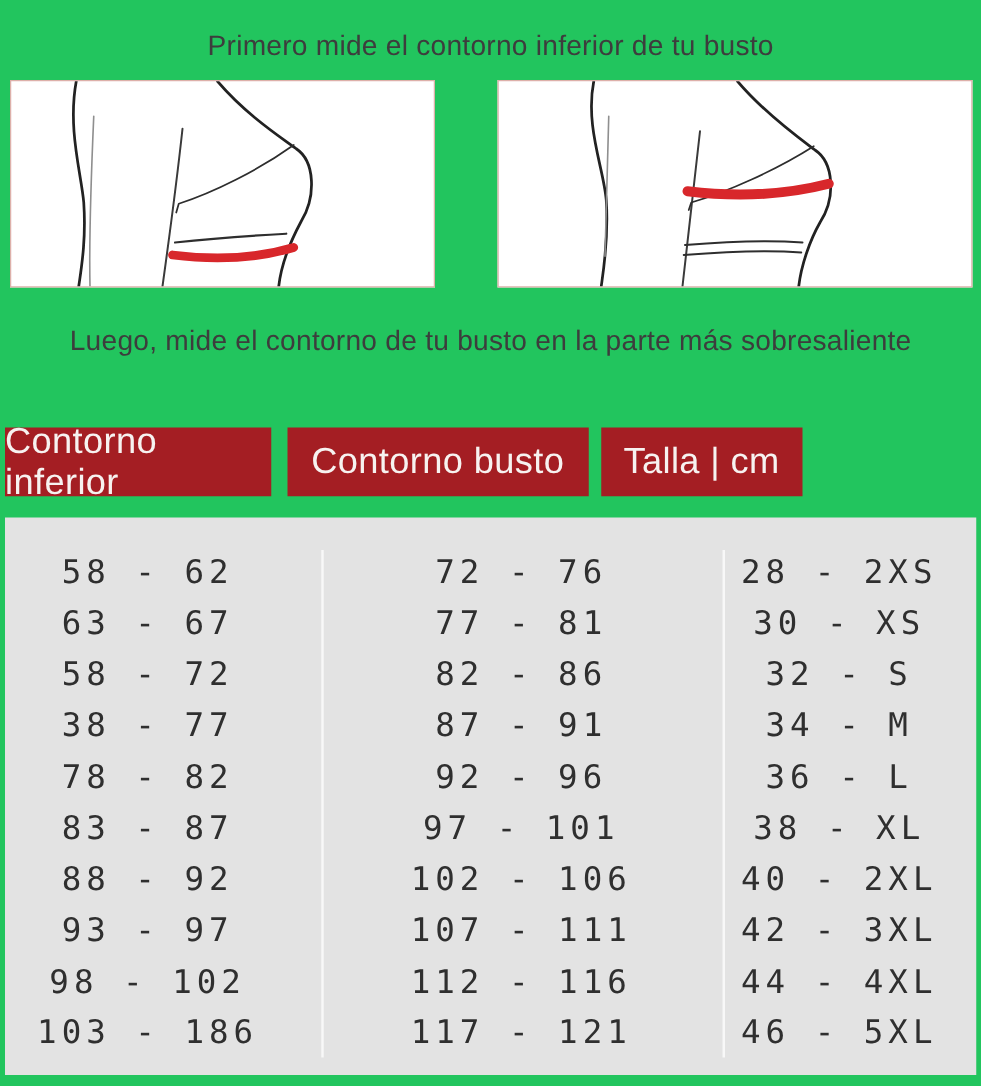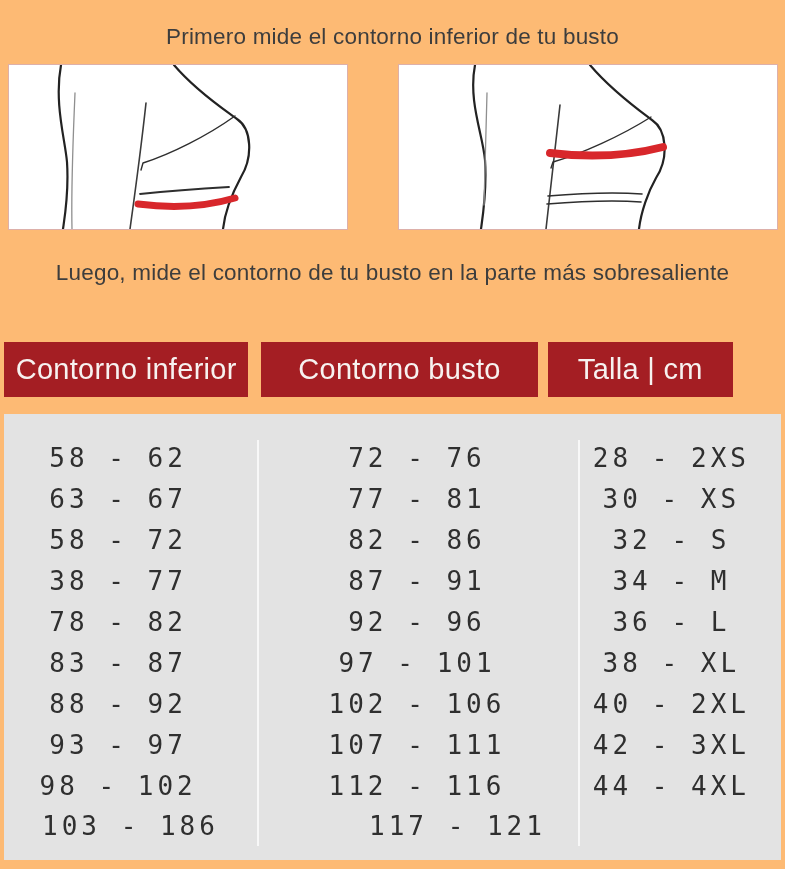--- a/index.html
+++ b/index.html
@@ -1,20 +1,20 @@
 <!DOCTYPE html>
 <html><head>
 <meta charset="utf-8">
 <style>
   html, body { margin: 0; padding: 0; background: #ffffff; }
   .page {
     position: relative;
     width: 785px;
     height: 869px;
-    background: #fdba74;
+    background: #22c55e;
     font-family: "Liberation Sans", sans-serif;
     overflow: hidden;
   }
   .instruction {
     position: absolute;
     left: 0; right: 0;
     text-align: center;
     color: #3d3d3d;
     font-size: 22.5px;
     letter-spacing: 0.2px;
@@ -30,21 +30,21 @@
     background: #ffffff;
     box-sizing: border-box;
   }
   .figbox.left  { left: 8px;   width: 340px; }
   .figbox.right { left: 398px; width: 380px; }
   .figbox svg { display: block; width: 100%; height: 100%; }
 
   .thead {
     position: absolute;
     top: 342px; left: 4px;
-    width: 729px; height: 55px;
+    width: 638px; height: 55px;
     display: flex;
   }
   .th {
     background: #a41e23;
     color: #f7f2f0;
     font-size: 29px;
     letter-spacing: 0.3px;
     display: flex;
     align-items: center;
     justify-content: center;
@@ -177,16 +177,17 @@
     <div class="cell c3">42 - 3XL</div>
   </div>
       <div class="trow">
     <div class="cell c1">98 - 102</div>
     <div class="cell c2">112 - 116</div>
     <div class="cell c3">44 - 4XL</div>
   </div>
       <div class="trow">
     <div class="cell c1">103 - 186</div>
     <div class="cell c2">117 - 121</div>
+    <div class="cell c3">46 - 5XL</div>
   </div>
     </div>
 
 </div>
 
 </body></html>

